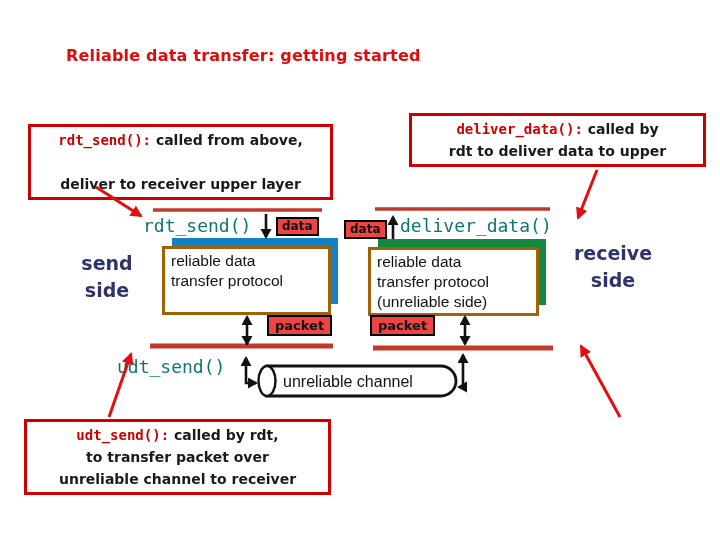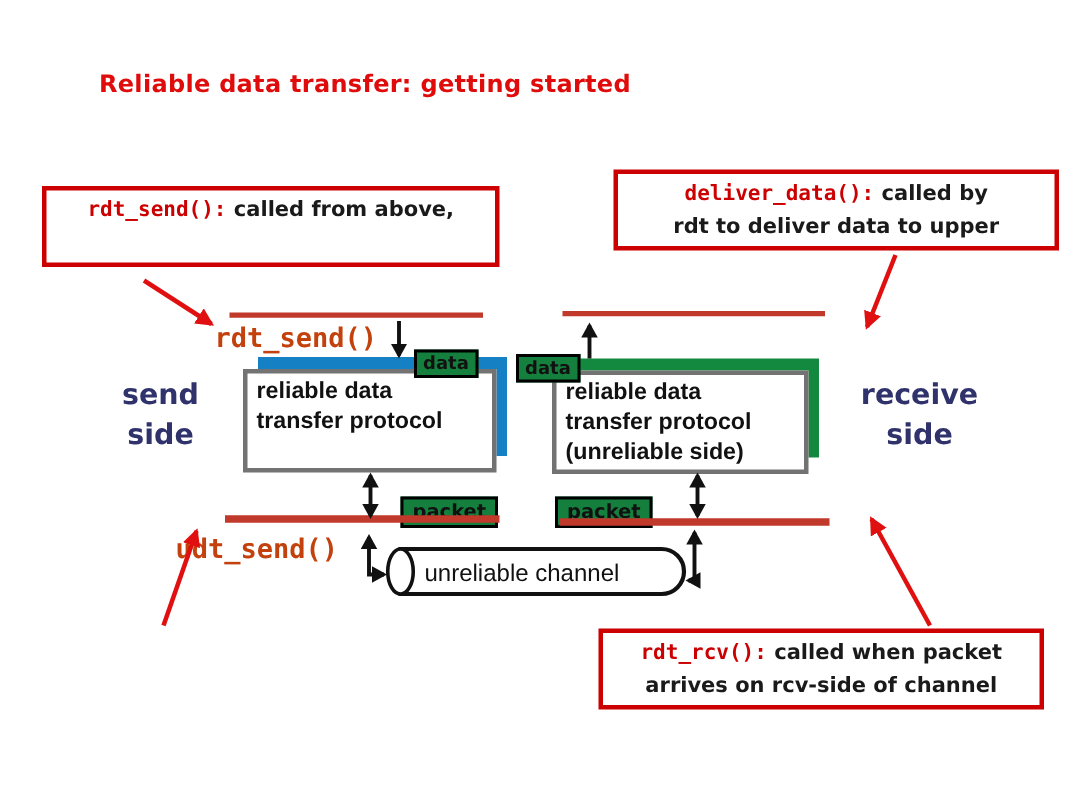--- a/index.html
+++ b/index.html
@@ -23,42 +23,42 @@
   }
   .c1{left:28px;top:94px;width:295px;margin-top:30px;}
   .c2{left:397px;top:113px;width:287px;text-align:center;margin-left:12px;}
   .c3{left:24px;top:419px;width:297px;}
   .c4{left:399px;top:419px;width:287px;}
   .side-label{
     position:absolute;color:var(--navy);font-size:19px;font-weight:bold;
     text-align:center;line-height:27px;
   }
   .side-send{left:68px;top:250px;width:78px;}
-  .side-receive{left:561px;top:250px;width:104px;}
+  .side-receive{left:561px;top:240px;width:104px;}
   .proto-shadow{position:absolute;}
   .proto-face{
-    position:absolute;background:#fff;border:3px solid #737373;
+    position:absolute;background:#fff;border:3px solid #a16207;
     font-family:"Liberation Sans",sans-serif;font-size:15.5px;line-height:20px;
-    color:#111;padding:2px 0 0 6px;white-space:nowrap;font-weight:bold;
+    color:#111;padding:2px 0 0 6px;white-space:nowrap;
   }
   .send-shadow{left:172px;top:238px;width:166px;height:66px;background:var(--blue);}
   .send-face{left:162px;top:246px;width:157px;height:61px;}
   .recv-shadow{left:378px;top:239px;width:168px;height:66px;background:var(--green);}
   .recv-face{left:368px;top:247px;width:159px;height:61px;}
   .mono-label{
     position:absolute;font-family:"DejaVu Sans Mono","Liberation Mono",monospace;
-    font-weight:bold;color:#c2410c;font-size:18px;white-space:nowrap;
+    font-weight:normal;color:#0f766e;font-size:18px;white-space:nowrap;
   }
   .l-rdt-send{left:143px;top:215px;}
   .l-deliver-data{left:400px;top:215px;}
   .l-udt-send{left:117px;top:318px;margin-top:38px;}
   .l-rdt-rcv{left:475px;top:318px;}
   .tag{
-    position:absolute;border:2px solid #000;background:#15803d;color:#111;
-    font-weight:bold;text-align:center;white-space:nowrap;margin-top:16px;
+    position:absolute;border:2px solid #000;background:#ef4444;color:#111;
+    font-weight:bold;text-align:center;white-space:nowrap;
   }
   .t-data-send{left:276px;top:217px;font-size:12px;line-height:15px;padding:0 4px;}
   .t-data-recv{left:344px;top:220px;font-size:12px;line-height:15px;padding:0 4px;}
   .t-packet-send{left:267px;top:315px;font-size:13px;line-height:17px;padding:0 6px;}
   .t-packet-recv{left:370px;top:315px;font-size:13px;line-height:17px;padding:0 6px;}
   svg.overlay{position:absolute;left:0;top:0;pointer-events:none;}
   .channel-text{
     font-family:"Liberation Sans",sans-serif;font-size:16px;fill:#111;
   }
 </style>
@@ -66,34 +66,36 @@
 <body>
 
 <div class="slide">
 
   <div class="title">Reliable data transfer: getting started</div>
 
   <div class="callout c1">
     <span class="code">rdt_send():</span>
     <span>called from above,</span><br>
     <br>
+    <span>deliver to receiver upper layer</span>
   </div>
 
   <div class="callout c2">
     <span class="code">deliver_data():</span>
     <span>called by</span><br>
     <span>rdt to deliver data to upper</span>
   </div>
 
+  <div class="callout c3">
+    <span class="code">udt_send():</span>
+    <span>called by rdt,</span><br>
+    <span>to transfer packet over</span><br>
+    <span>unreliable channel to receiver</span>
+  </div>
 
-  <div class="callout c4">
-    <span class="code">rdt_rcv():</span>
-    <span>called when packet</span><br>
-    <span>arrives on rcv-side of channel</span>
-  </div>
 
   <div class="side-label side-send">
     <span>send</span><br>
     <span>side</span>
   </div>
   <div class="side-label side-receive">
     <span>receive</span><br>
     <span>side</span>
   </div>
 
@@ -104,20 +106,21 @@
   </div>
 
   <div class="proto-shadow recv-shadow"></div>
   <div class="proto-face recv-face">
     <span>reliable data</span><br>
     <span>transfer protocol</span><br>
     <span>(unreliable side)</span>
   </div>
 
   <div class="mono-label l-rdt-send">rdt_send()</div>
+  <div class="mono-label l-deliver-data">deliver_data()</div>
   <div class="mono-label l-udt-send">udt_send()</div>
 
   <div class="tag t-data-send">data</div>
   <div class="tag t-data-recv">data</div>
   <div class="tag t-packet-send">packet</div>
   <div class="tag t-packet-recv">packet</div>
 
   <svg class="overlay" width="720" height="540" viewBox="0 0 720 540">
     <defs>
       <marker id="ab" markerUnits="userSpaceOnUse" markerWidth="12" markerHeight="12" refX="8" refY="5.5" orient="auto-start-reverse">

